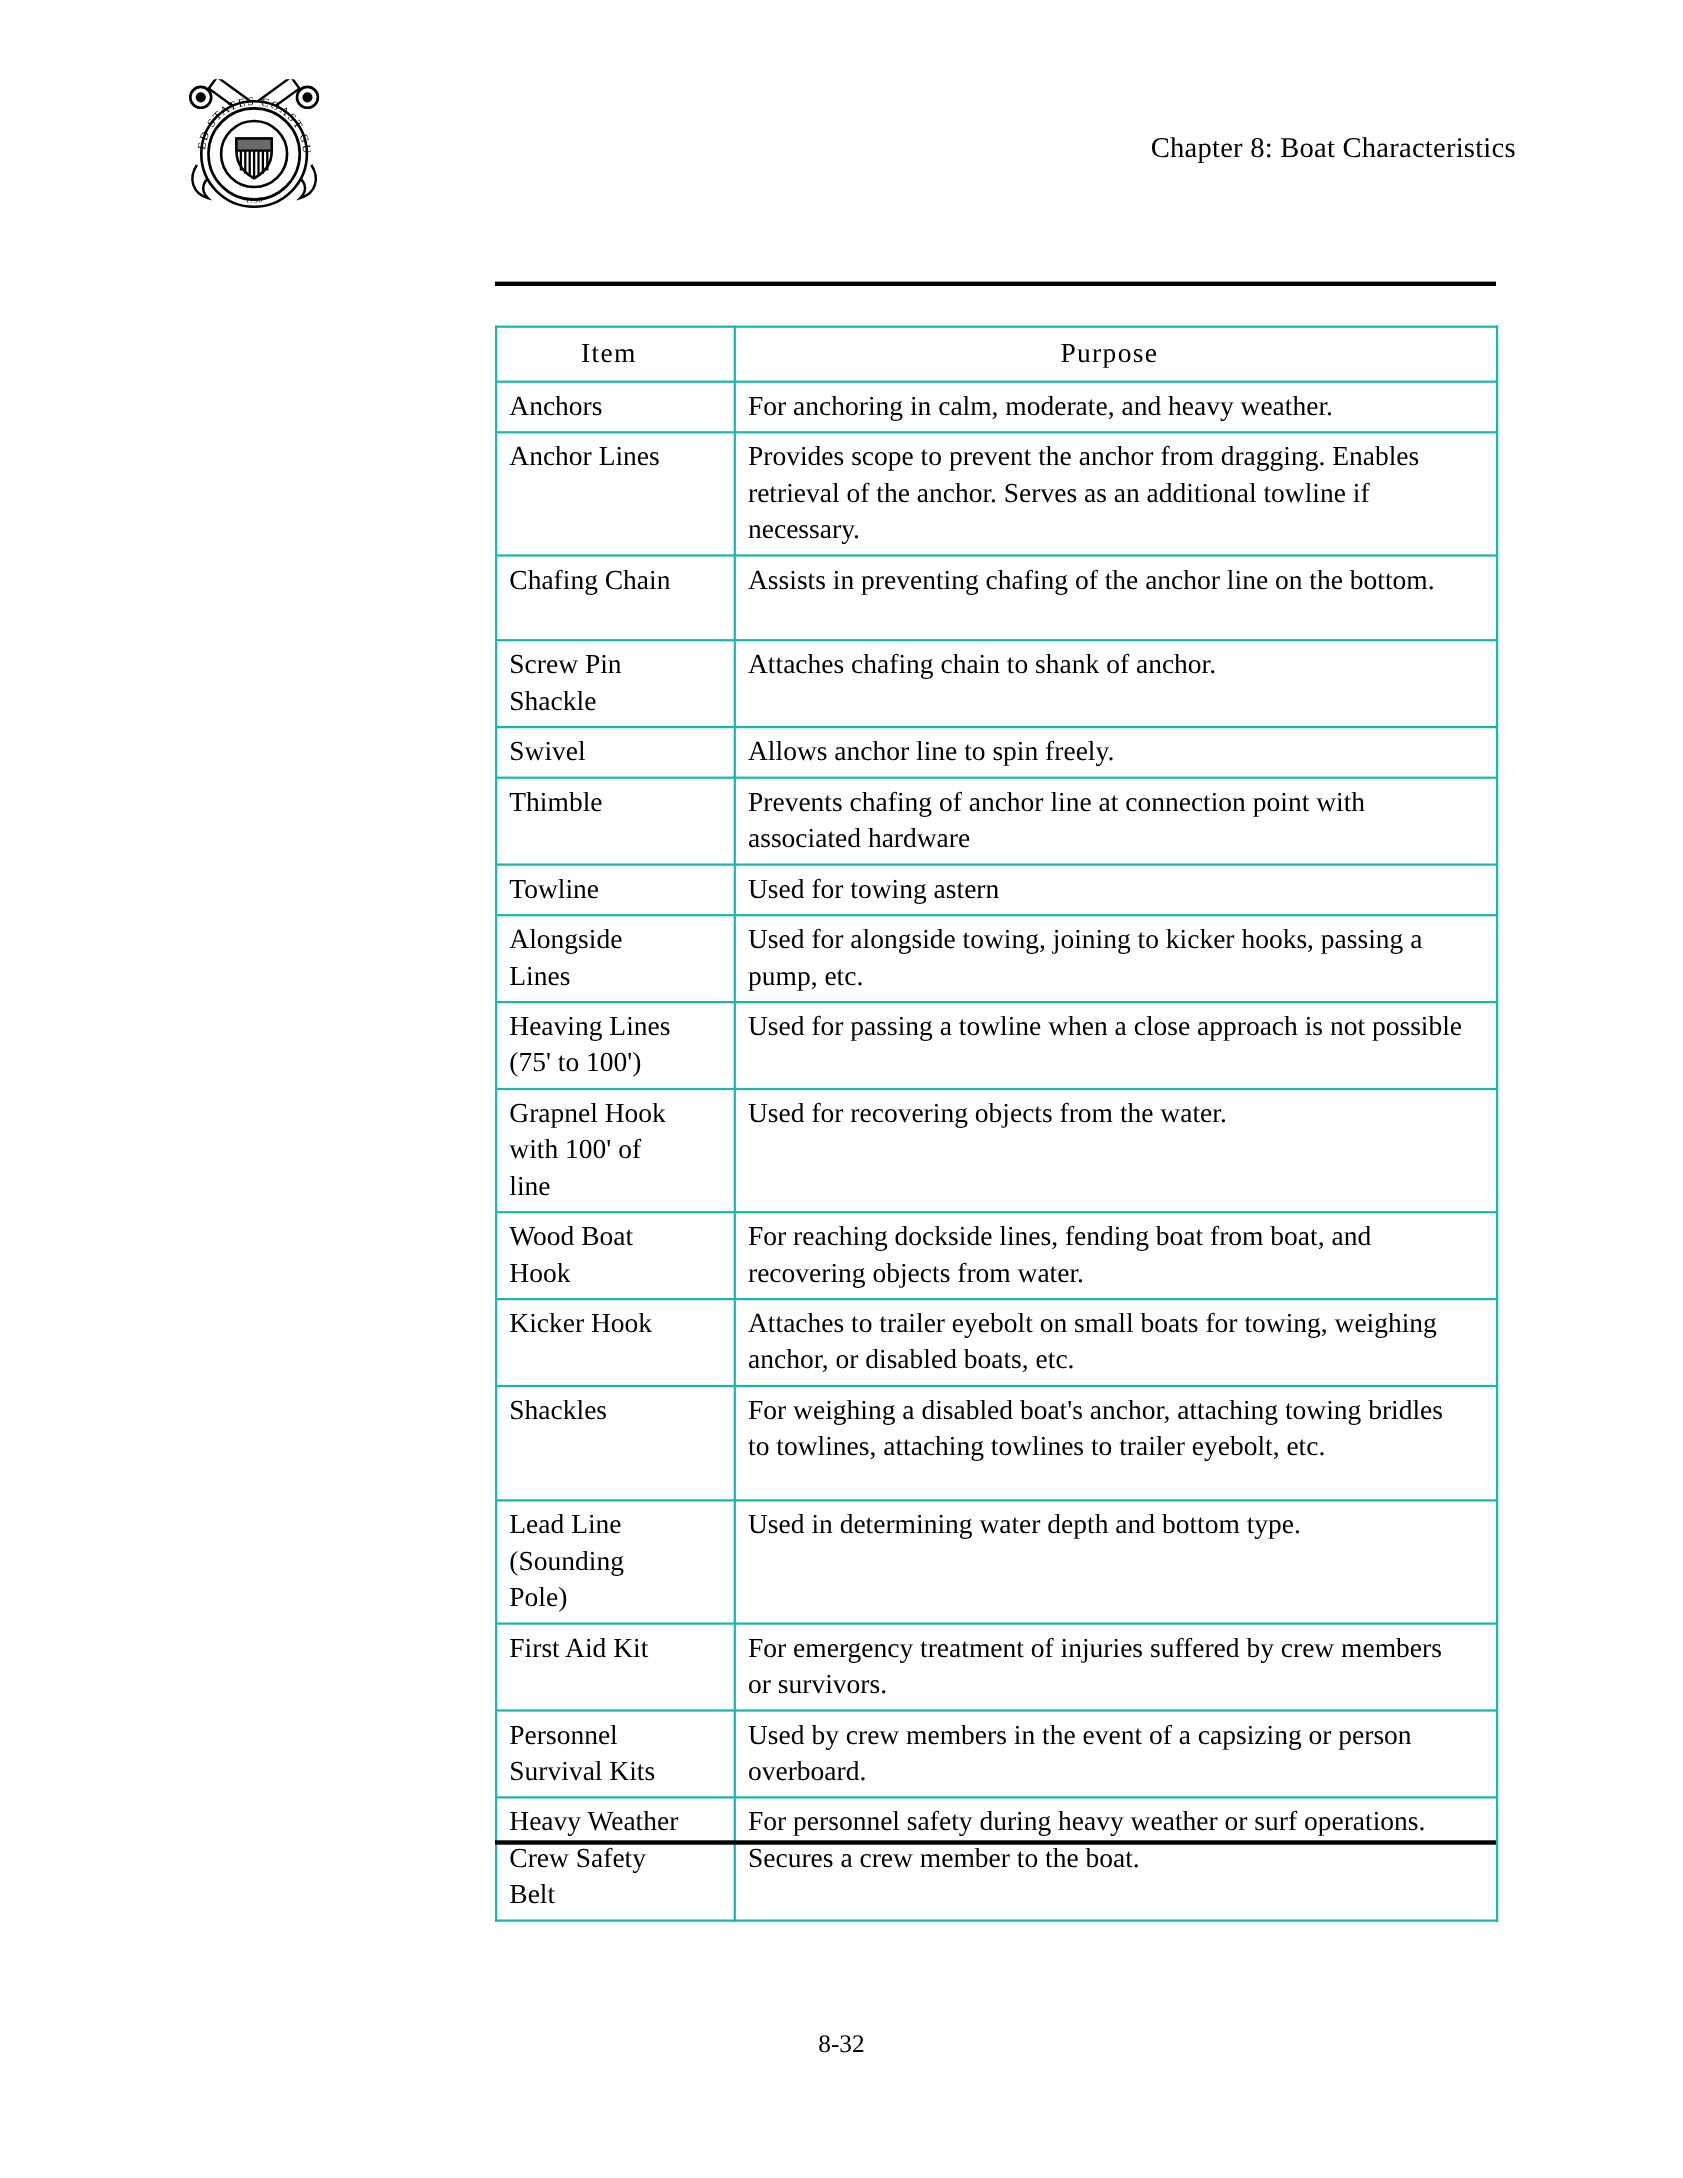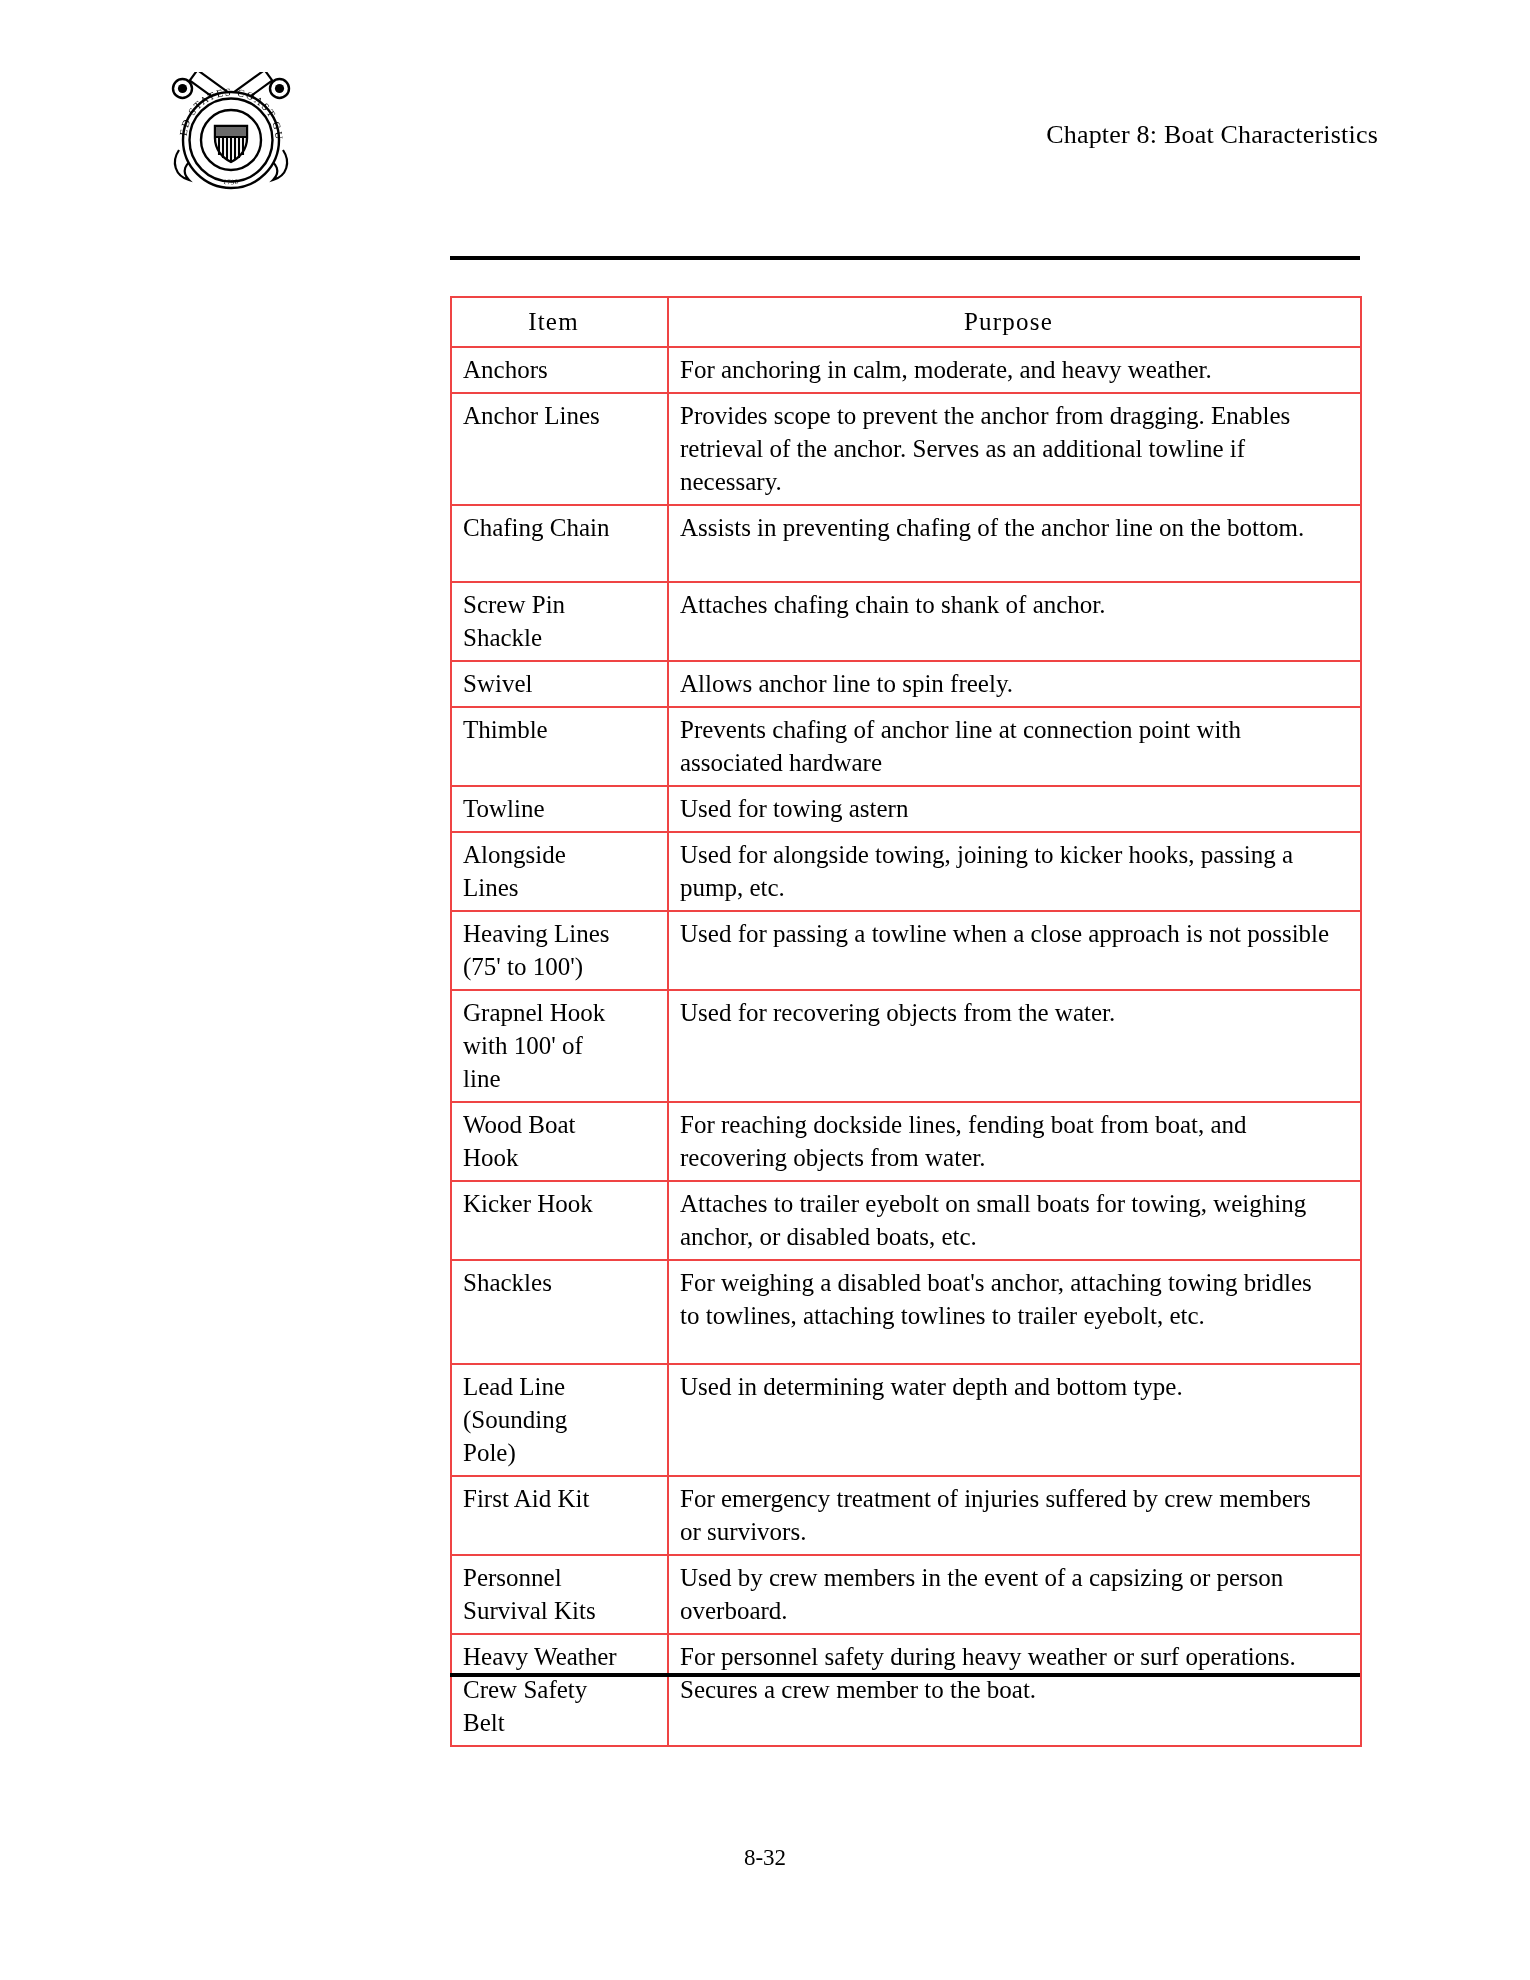--- a/index.html
+++ b/index.html
@@ -59,21 +59,21 @@
     top: 296px;
     width: 910px;
     border-collapse: collapse;
     table-layout: fixed;
   }
   #equipment-table col.col-item { width: 217px; }
   #equipment-table col.col-purpose { width: 693px; }
 
   #equipment-table th,
   #equipment-table td {
-    border: 2px solid #ef4444;
+    border: 2px solid #14b8a6;
     vertical-align: top;
     font-size: 25px;
     line-height: 1.32;
     padding: 5px 23px 6px 11px;
   }
   #equipment-table thead th {
     text-align: center;
     font-weight: normal;
     letter-spacing: 1.2px;
     padding-top: 7px;

